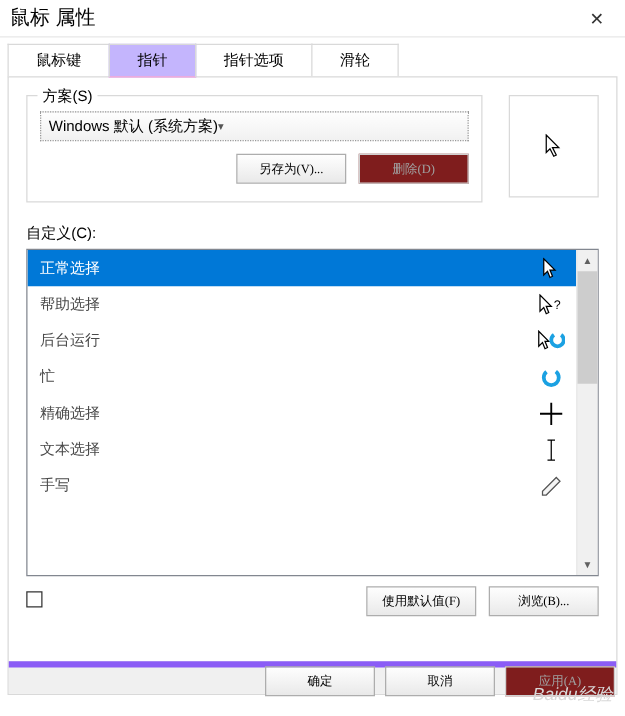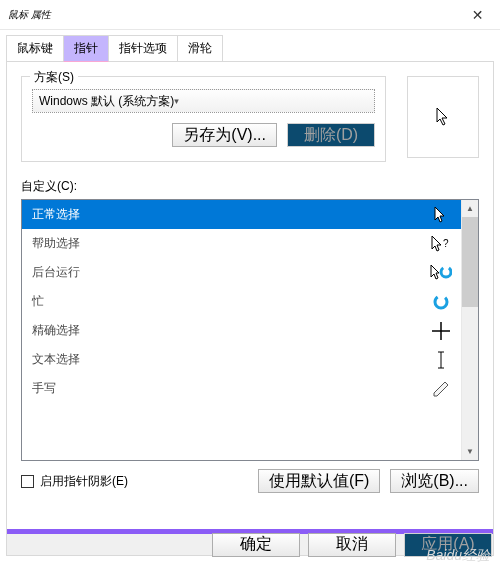--- a/index.html
+++ b/index.html
@@ -14,37 +14,37 @@
     position: relative;
   }
   .titlebar {
     height: 30px;
     display: flex;
     align-items: center;
     justify-content: space-between;
     padding-left: 8px;
     border-bottom: 1px solid #e8e8e8;
   }
-  .titlebar .title { font-size: 10px; font-style: italic; }
+  .titlebar .title { font-size: 16px; }
   .close-btn {
     width: 45px;
     height: 30px;
     display: flex;
     align-items: center;
     justify-content: center;
     font-size: 14px;
     color: #333;
   }
 
   .tabs {
     display: flex;
     margin: 4px 6px 0 6px;
   }
   .tab {
-    padding: 4px 10px;
+    padding: 4px 22px;
     border: 1px solid #d9d9d9;
     border-bottom: none;
     background: #fff;
     margin-right: -1px;
     position: relative;
     top: 1px;
   }
   .tab.active {
     background: #c4b5fd;
     border-bottom: 1px solid #f9a8d4;
@@ -96,26 +96,27 @@
   }
   .btn {
     min-width: 88px;
     height: 24px;
     border: 1px solid #adadad;
     background: linear-gradient(#fefefe,#e9e9e9);
     display: inline-flex;
     align-items: center;
     justify-content: center;
     padding: 0 10px;
-    font-size: 16px;
+    font-size: 10px;
+    font-family: Liberation Serif, serif;
   }
   .btn.disabled {
     color: #a0a0a0;
     border-color: #d0d0d0;
-    background: #0c4a6e;
+    background: #7f1d1d;
     align-items: center;
   }
   .preview {
     width: 72px;
     height: 82px;
     border: 1px solid #d9d9d9;
     display: flex;
     align-items: center;
     justify-content: center;
   }
@@ -346,21 +347,20 @@
       <div class="sb-btn">▲</div>
       <div class="sb-track">
         <div class="sb-thumb"></div>
       </div>
       <div class="sb-btn">▼</div>
     </div>
   </div>
 
   <div class="shadow-row">
     <div class="checkbox"></div>
-    <span>启用指针阴影(E)</span>
   </div>
 
   <div class="bottom-row">
     <div class="btn">
         <span>使用默认值(F)</span>
       </div>
     <div class="btn">
         <span>浏览(B)...</span>
       </div>
   </div>

